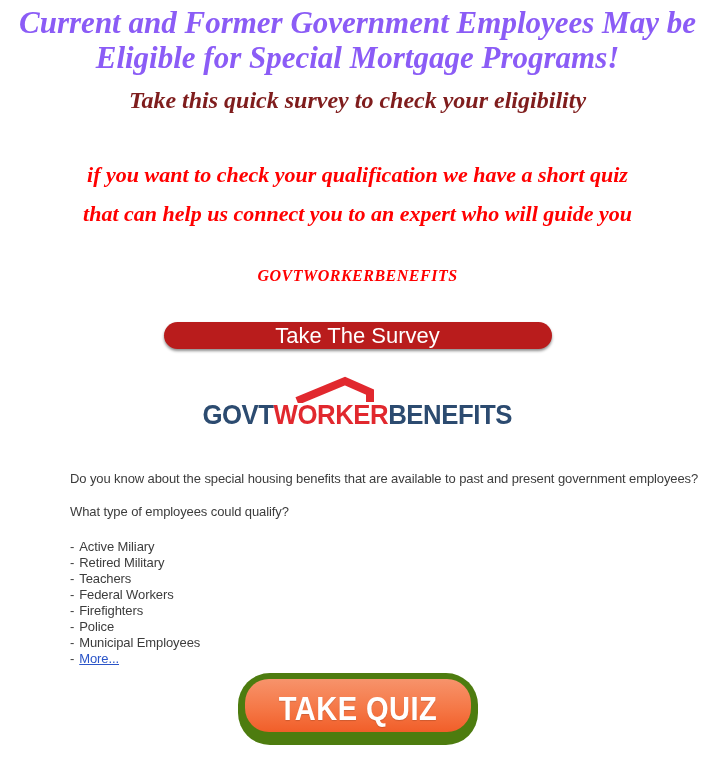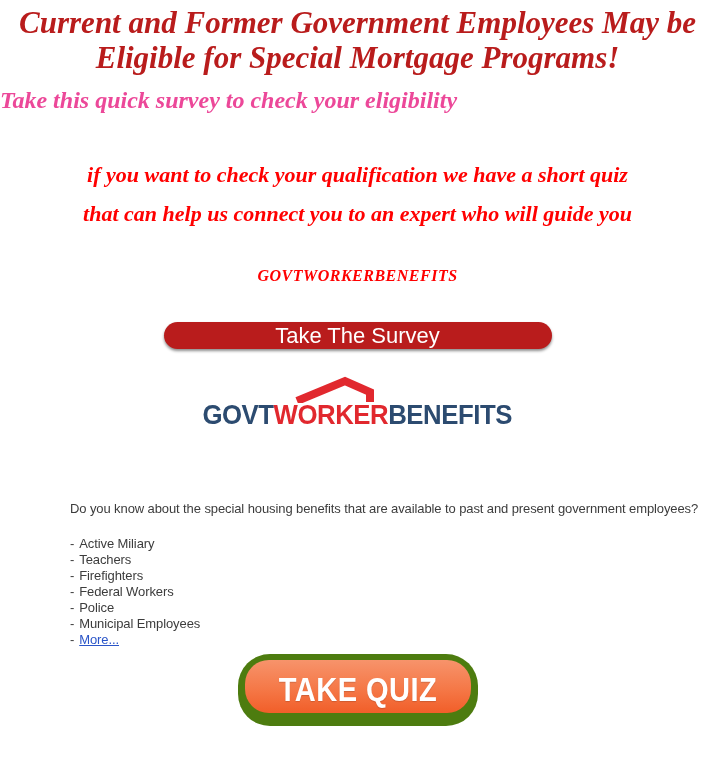--- a/index.html
+++ b/index.html
@@ -16,30 +16,31 @@
 
   
   .headline {
     padding-top: 5px;
     text-align: center;
     font-family: "Liberation Serif", serif;
     font-style: italic;
     font-weight: bold;
     font-size: 31px;
     line-height: 35px;
-    color: #b91c1c;
+    color: #8b5cf6;
   }
   .subheadline {
     margin-top: 10px;
+    text-align: center;
     font-family: "Liberation Serif", serif;
     font-style: italic;
     font-weight: bold;
     font-size: 24px;
     line-height: 30px;
-    color: #ec4899;
+    color: #7f1d1d;
   }
   .intro {
     margin-top: 40px;
     text-align: center;
     font-family: "Liberation Serif", serif;
     font-style: italic;
     font-weight: bold;
     font-size: 22px;
     line-height: 39px;
     color: #FF0000;
@@ -88,21 +89,21 @@
     letter-spacing: -0.5px;
     transform: scaleX(0.92);
     margin-top: -3px;
     white-space: nowrap;
   }
   .logo-navy { color: #2C4B70; }
   .logo-red  { color: #E1282E; }
 
   
   .body-copy {
-    margin-top: 71px;
+    margin-top: 41px;
     margin-left: 70px;
     font-size: 13px;
     line-height: 16px;
     letter-spacing: -0.1px;
     color: #3C3C3C;
   }
   .body-copy .q2 { margin-top: 17px; }
   .qualify-list { margin-top: 19px; }
   .qualify-list .row { line-height: 16px; }
   .qualify-list .dash { display: inline-block; }
@@ -174,26 +175,28 @@
     <svg class="logo-roof" width="88" height="27" viewBox="0 0 88 27" aria-hidden="true">
       <path d="M3 25 L51 5 L76 16 L76 26" fill="none" stroke="#E1282E" stroke-width="8" stroke-linejoin="miter"></path>
     </svg>
     <div class="logo-text">
       <span class="logo-navy">GOVT</span><span class="logo-red">WORKER</span><span class="logo-navy">BENEFITS</span>
     </div>
   </div>
 
   <div class="body-copy">
     <div class="q1">Do you know about the special housing benefits that are available to past and present government employees?</div>
+    <div class="q2">What type of employees could qualify?</div>
 
     <div class="qualify-list">
       <div class="row"><span class="dash">-</span><span class="lbl">Active Miliary</span></div>
+      <div class="row"><span class="dash">-</span><span class="lbl">Retired Military</span></div>
       <div class="row"><span class="dash">-</span><span class="lbl">Teachers</span></div>
+      <div class="row"><span class="dash">-</span><span class="lbl">Federal Workers</span></div>
       <div class="row"><span class="dash">-</span><span class="lbl">Firefighters</span></div>
-      <div class="row"><span class="dash">-</span><span class="lbl">Federal Workers</span></div>
       <div class="row"><span class="dash">-</span><span class="lbl">Police</span></div>
       <div class="row"><span class="dash">-</span><span class="lbl">Municipal Employees</span></div>
       <div class="row"><span class="dash">-</span><a class="more-link" href="#">More...</a></div>
     </div>
   </div>
 
   <div class="quiz-btn-row">
     <button class="quiz-btn">
       <span class="quiz-label">TAKE QUIZ</span>
     </button>

